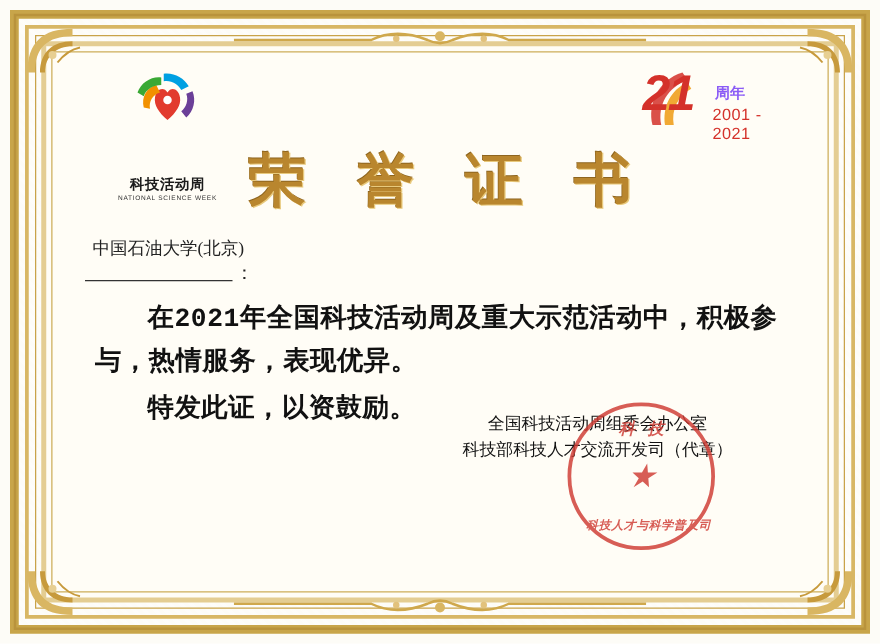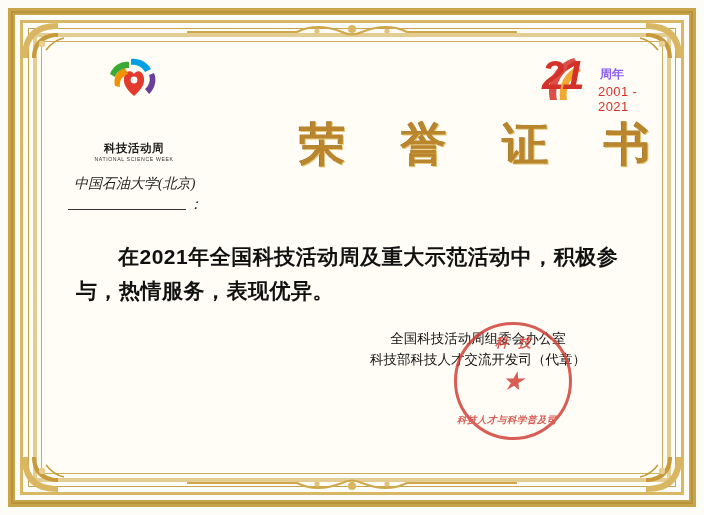--- a/index.html
+++ b/index.html
@@ -131,21 +131,21 @@
     font-family: "Liberation Sans", sans-serif;
     font-size: 5.2px;
     letter-spacing: 0.6px;
     color: #333;
     margin-top: 1px;
   }
 
   
   .anniv {
     position: absolute;
-    right: 12px;
+    right: 40px;
     top: 14px;
     width: 110px;
     height: 60px;
   }
   .anniv-num {
     position: absolute;
     left: 0;
     top: 0;
     font-family: "Liberation Sans", sans-serif;
     font-size: 40px;
@@ -180,37 +180,36 @@
     width: 52px;
     height: 48px;
   }
 
   
   .title {
     position: absolute;
     left: 0;
     right: 0;
     top: 74px;
-    text-align: right;
-    font-family: Liberation Mono, monospace;
+    text-align: center;
+    font-family: Liberation Sans, sans-serif;
     font-size: 46px;
     font-weight: bold;
     letter-spacing: 14px;
     color: #b9862e;
     text-shadow: 1px 1px 0 #e8c97c, -0.5px -0.5px 0 #8e651f;
     padding-left: 14px;
   }
 
   
   .recipient-wrap {
     position: absolute;
     left: 28px;
-    top: 135px;
+    top: 150px;
     width: 300px;
-    font-style: italic;
   }
   .recipient-name {
     font-size: 14px;
     color: #222;
     font-family: "Liberation Serif", serif;
     padding-left: 6px;
   }
   .recipient-line {
     margin-top: 5px;
     display: flex;
@@ -230,21 +229,21 @@
 
   
   .body-text {
     position: absolute;
     left: 36px;
     right: 36px;
     top: 200px;
     font-size: 21px;
     line-height: 34px;
     color: #111;
-    font-family: Liberation Sans, sans-serif;
+    font-family: Liberation Mono, monospace;
     font-weight: bold;
     letter-spacing: 0.5px;
   }
   .body-text p {
     margin: 0 0 4px 0;
     text-indent: 42px;
   }
 
   
   .sign-block {
@@ -289,21 +288,21 @@
     text-align: center;
     font-size: 13px;
     letter-spacing: 10px;
     padding-left: 10px;
     font-weight: bold;
   }
   .seal-bottom {
     position: absolute;
     left: 0; right: 0;
     bottom: 10px;
-    text-align: left;
+    text-align: right;
     font-size: 9.5px;
     letter-spacing: 0.5px;
     font-weight: bold;
   }
 </style>
 </head>
 <body>
 
 <div class="certificate">
 
@@ -396,20 +395,21 @@
     <div class="recipient-wrap">
       <div class="recipient-name">中国石油大学(北京)</div>
       <div class="recipient-line">
         <div class="recipient-rule"></div>
         <div class="recipient-colon">：</div>
       </div>
     </div>
 
     <div class="body-text">
       <p>在2021年全国科技活动周及重大示范活动中，积极参与，热情服务，表现优异。</p>
+      <p>特发此证，以资鼓励。</p>
     </div>
 
     <div class="sign-block">
       <div>全国科技活动周组委会办公室</div>
       <div>科技部科技人才交流开发司（代章）</div>
     </div>
 
     <div class="seal">
       <div class="seal-top">科技</div>
       <div class="seal-star">★</div>

